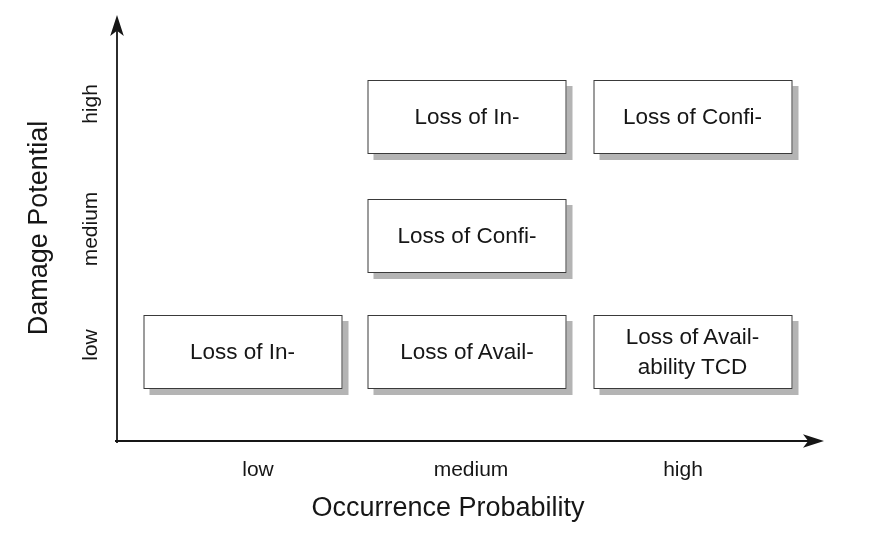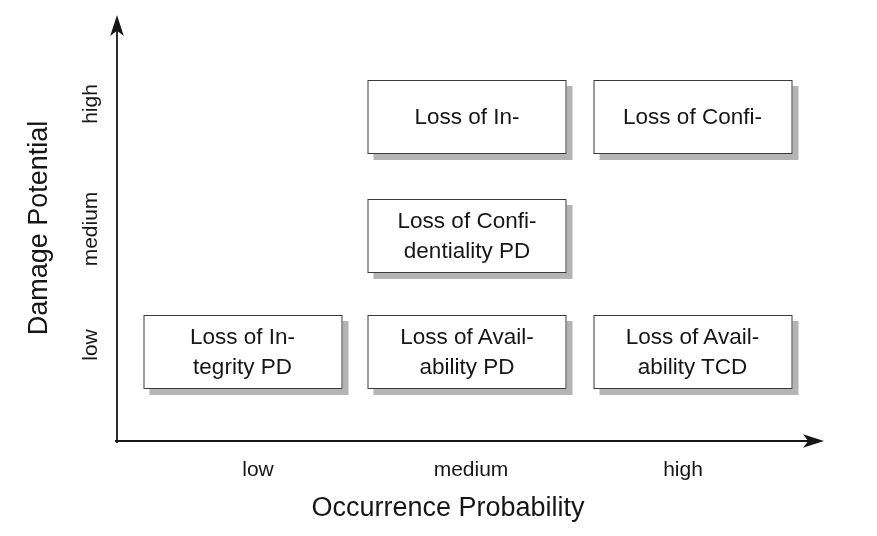--- a/index.html
+++ b/index.html
@@ -88,29 +88,26 @@
     </div>
   <div id="boxes">
       <div class="risk-box" style="left: 467px; top: 116.5px;">
         <div>Loss of In-</div>
       </div>
       <div class="risk-box" style="left: 692.5px; top: 116.5px;">
         <div>Loss of Confi-</div>
       </div>
       <div class="risk-box" style="left: 467px; top: 235.5px;">
         <div>Loss of Confi-</div>
-        <div>dentiality PD</div>
       </div>
       <div class="risk-box" style="left: 242.5px; top: 352px;">
         <div>Loss of In-</div>
-        <div>tegrity PD</div>
       </div>
       <div class="risk-box" style="left: 467px; top: 352px;">
         <div>Loss of Avail-</div>
-        <div>ability PD</div>
       </div>
       <div class="risk-box" style="left: 692.5px; top: 352px;">
         <div>Loss of Avail-</div>
         <div>ability TCD</div>
       </div>
     </div>
 
 </div>
 
 </body></html>

